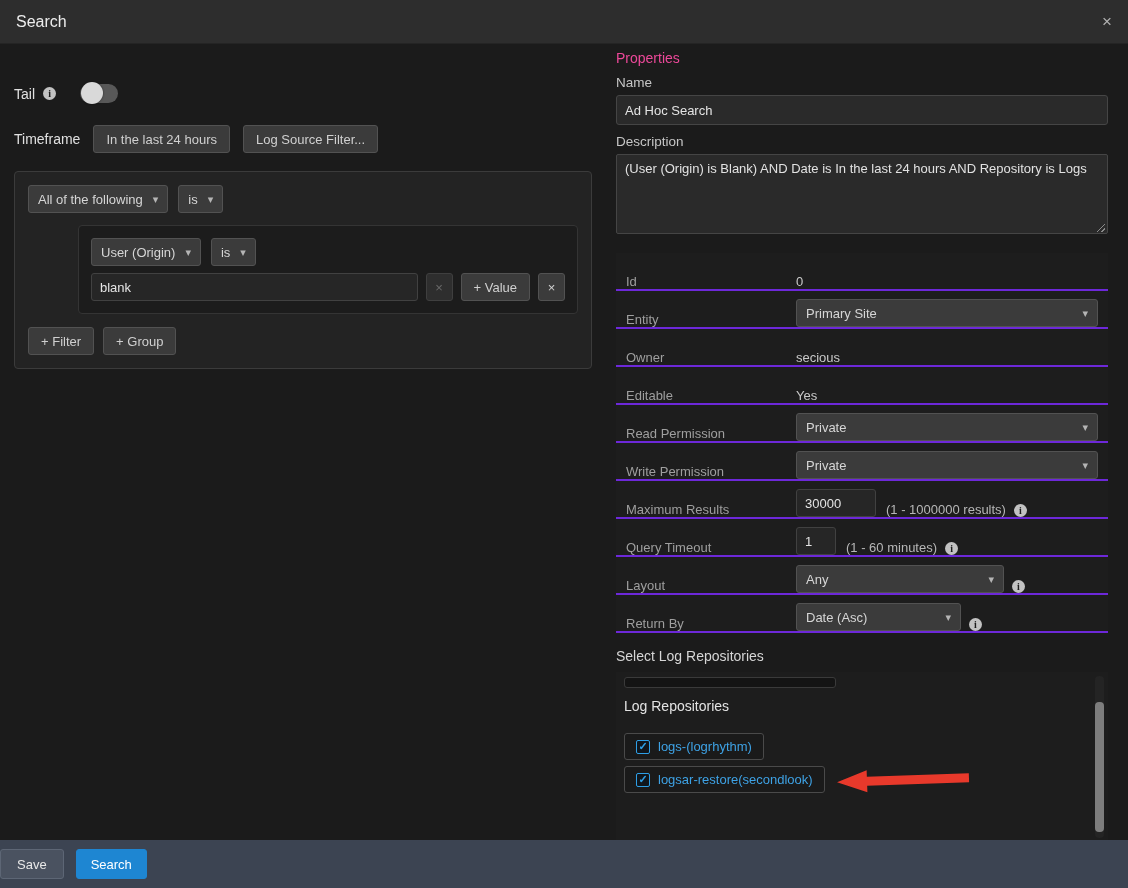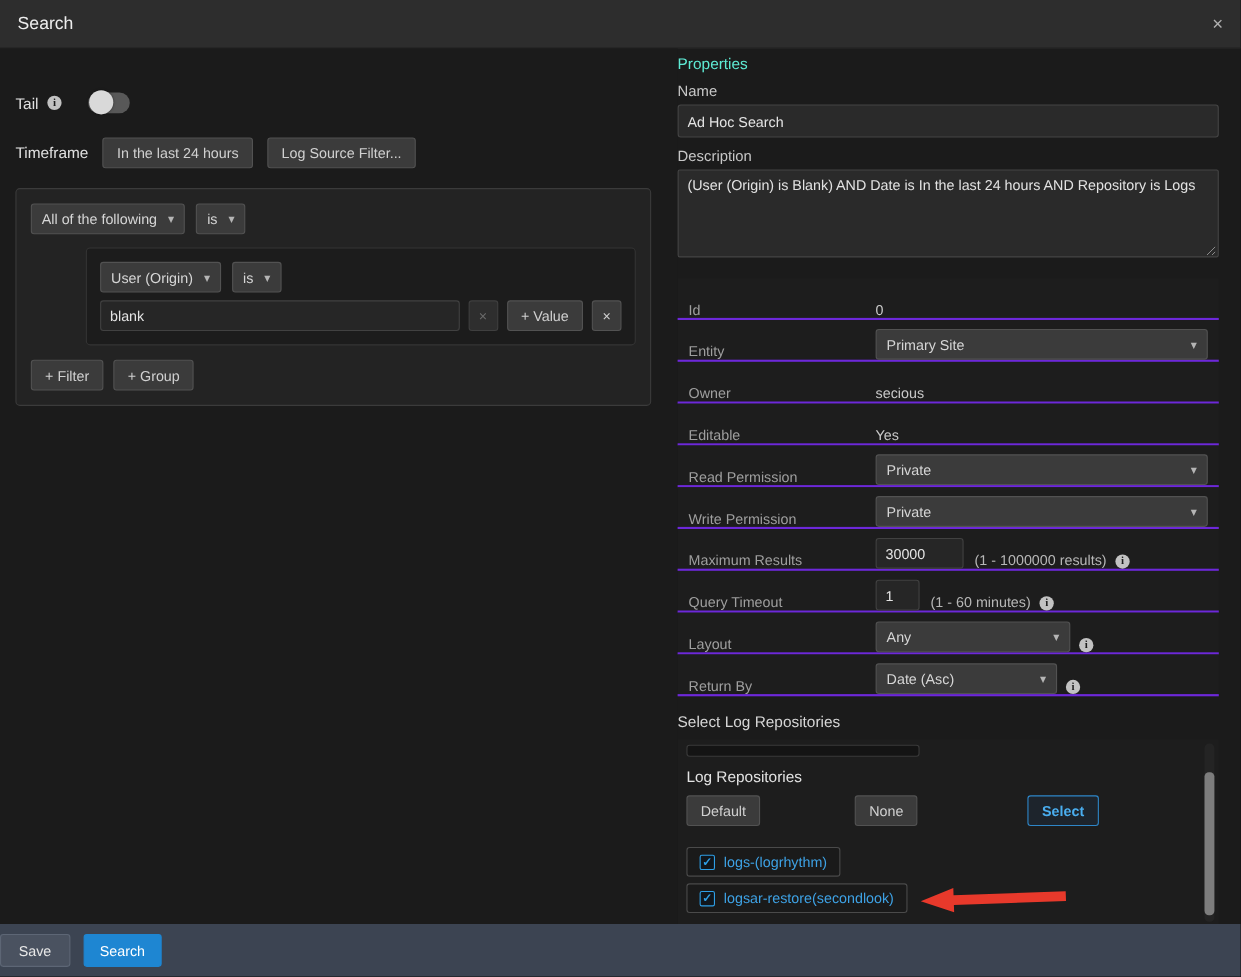--- a/index.html
+++ b/index.html
@@ -35,35 +35,35 @@
   .toggle .knob { position:absolute; left:1px; top:-2px; width:22px; height:22px; border-radius:50%; background:#d9d9d9; box-shadow:0 0 2px rgba(0,0,0,.6); }
   .timeframe-row { margin-top:22px; display:flex; align-items:center; gap:13px; }
   .tf-label { font-size:14px; color:#e0e0e0; }
   .filter-outer { margin-top:18px; width:578px; background:#232323; border:1px solid #3b3b3b; border-radius:4px; padding:13px; }
   .f-row { display:flex; align-items:center; gap:10px; }
   .nested { margin:12px 0 0 50px; background:#1c1c1c; border:1px solid #343434; border-radius:4px; padding:12px; }
   .val-row { display:flex; align-items:center; gap:8px; margin-top:7px; }
   .val-input { width:340px; }
   .filter-actions { margin-top:13px; display:flex; gap:9px; }
   
-  .sect-h { margin:6px 0 2px; color:#5eead4; font-size:14px; font-weight:normal; }
+  .sect-h { margin:6px 0 2px; color:#ec4899; font-size:14px; font-weight:normal; }
   .fld-label { display:block; margin:9px 0 5px; color:#c6c6c6; font-size:13.5px; }
   .name-input { width:100%; height:30px; background:#2a2a2a; border:1px solid #454545; }
   .desc-wrap { position:relative; width:100%; }
   .desc { width:100%; height:80px; background:#2a2a2a; border:1px solid #454545; border-radius:2px; color:#e2e2e2;
     font-family:"Liberation Sans", sans-serif; font-size:13px; padding:5px 8px; resize:none; line-height:1.45; }
   .grip { position:absolute; right:3px; bottom:5px; width:10px; height:10px;
     background:repeating-linear-gradient(-45deg, transparent, transparent 2px, #8a8a8a 2px, #8a8a8a 3px);
     clip-path:polygon(100% 0, 100% 100%, 0 100%); cursor:nwse-resize; }
   .prop-table { margin-top:16px; }
   .prow { display:flex; align-items:flex-end; background:#1d1d1d; border-bottom:2px solid #6d28d9; min-height:38px; padding:0 10px; }
   .plabel { width:170px; color:#9f9f9f; font-size:13px; flex:none; }
   .pval { color:#c9c9c9; }
   .w313 { width:313px; }
-  .w185 { width:177px; }
+  .w185 { width:208px; }
   .w165 { width:165px; }
   .num-in { width:80px; background:#262626; }
   .num-in.narrow { width:40px; }
   .hint { margin-left:10px; color:#b7b7b7; }
   .row-info { margin-left:8px; }
   .sect2-h { margin-top:15px; color:#d6d6d6; font-size:14px; font-weight:normal; }
   
   .repo-box { position:relative; margin-top:8px; height:172px; padding:5px 22px 0 8px; background:#1d1d1d; }
   .partial-strip { width:212px; height:11px; background:#141414; border:1px solid #3a3a3a; border-radius:3px; }
   .repo-h { margin-top:10px; font-size:14px; color:#e3e3e3; font-weight:normal; }
@@ -234,25 +234,20 @@
         <span class="info-icon row-info">i</span>
       </div>
     </div>
 
     <h3 class="sect2-h">Select Log Repositories</h3>
 
     <div class="repo-box">
       <div class="partial-strip"></div>
       <h4 class="repo-h">Log Repositories</h4>
 
-      <div class="repo-btns">
-        <button class="btn">Default</button>
-        <button class="btn none-btn">None</button>
-        <button class="btn select-btn">Select</button>
-      </div>
 
       <div class="chips">
         <div class="chip-row">
           <span class="chip">
             <span class="cb">✓</span>
             <span>logs-(logrhythm)</span>
           </span>
         </div>
         <div class="chip-row">
           <span class="chip">

